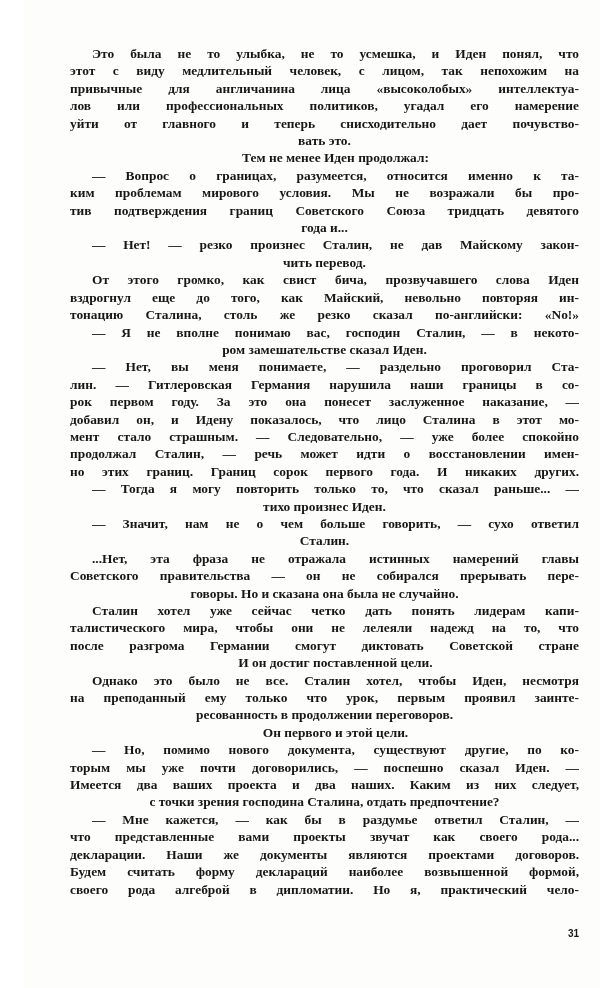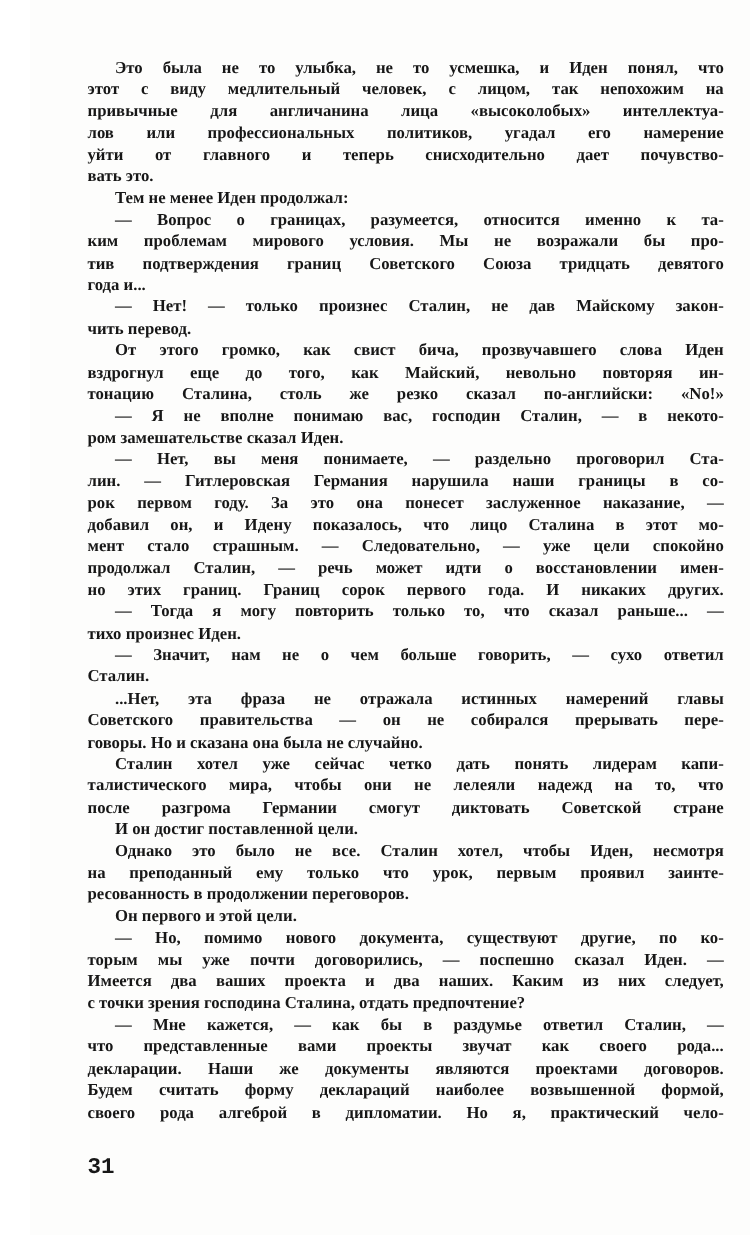--- a/index.html
+++ b/index.html
@@ -23,70 +23,70 @@
     position: absolute;
     left: 46px;
     top: 45px;
     width: 509px;
   }
   .line {
     font-size: 13.4px;
     line-height: 17.4px;
     font-weight: bold;
     white-space: normal;
-    text-align: left;
+    text-align: center;
   }
   .line.justify {
     text-align: justify;
     text-align-last: justify;
   }
   .line.indent {
     text-indent: 22px;
   }
   .page-number {
     position: absolute;
     left: 46px;
     top: 926px;
     width: 509px;
-    text-align: left;
-    font-size: 18px;
+    text-align: right;
+    font-size: 10px;
     line-height: 16px;
     font-weight: bold;
-    font-family: Liberation Mono, monospace;
+    font-family: Liberation Sans, sans-serif;
     color: #171717;
   }
 </style>
 </head>
 <body>
 
 <div class="book-page">
   <div class="text-block">
       <div class="line indent justify">Это была не то улыбка, не то усмешка, и Иден понял, что</div>
       <div class="line justify">этот с виду медлительный человек, с лицом, так непохожим на</div>
       <div class="line justify">привычные для англичанина лица «высоколобых» интеллектуа-</div>
       <div class="line justify">лов или профессиональных политиков, угадал его намерение</div>
       <div class="line justify">уйти от главного и теперь снисходительно дает почувство-</div>
       <div class="line">вать это.</div>
       <div class="line indent">Тем не менее Иден продолжал:</div>
       <div class="line indent justify">— Вопрос о границах, разумеется, относится именно к та-</div>
       <div class="line justify">ким проблемам мирового условия. Мы не возражали бы про-</div>
       <div class="line justify">тив подтверждения границ Советского Союза тридцать девятого</div>
       <div class="line">года и...</div>
-      <div class="line indent justify">— Нет! — только произнес Сталин, не дав Майскому закон-</div>
+      <div class="line indent justify">— Нет! — резко произнес Сталин, не дав Майскому закон-</div>
       <div class="line">чить перевод.</div>
       <div class="line indent justify">От этого громко, как свист бича, прозвучавшего слова Иден</div>
       <div class="line justify">вздрогнул еще до того, как Майский, невольно повторяя ин-</div>
       <div class="line justify">тонацию Сталина, столь же резко сказал по-английски: «No!»</div>
       <div class="line indent justify">— Я не вполне понимаю вас, господин Сталин, — в некото-</div>
       <div class="line">ром замешательстве сказал Иден.</div>
       <div class="line indent justify">— Нет, вы меня понимаете, — раздельно проговорил Ста-</div>
       <div class="line justify">лин. — Гитлеровская Германия нарушила наши границы в со-</div>
       <div class="line justify">рок первом году. За это она понесет заслуженное наказание, —</div>
       <div class="line justify">добавил он, и Идену показалось, что лицо Сталина в этот мо-</div>
-      <div class="line justify">мент стало страшным. — Следовательно, — уже цели спокойно</div>
+      <div class="line justify">мент стало страшным. — Следовательно, — уже более спокойно</div>
       <div class="line justify">продолжал Сталин, — речь может идти о восстановлении имен-</div>
       <div class="line justify">но этих границ. Границ сорок первого года. И никаких других.</div>
       <div class="line indent justify">— Тогда я могу повторить только то, что сказал раньше... —</div>
       <div class="line">тихо произнес Иден.</div>
       <div class="line indent justify">— Значит, нам не о чем больше говорить, — сухо ответил</div>
       <div class="line">Сталин.</div>
       <div class="line indent justify">...Нет, эта фраза не отражала истинных намерений главы</div>
       <div class="line justify">Советского правительства — он не собирался прерывать пере-</div>
       <div class="line">говоры. Но и сказана она была не случайно.</div>
       <div class="line indent justify">Сталин хотел уже сейчас четко дать понять лидерам капи-</div>

